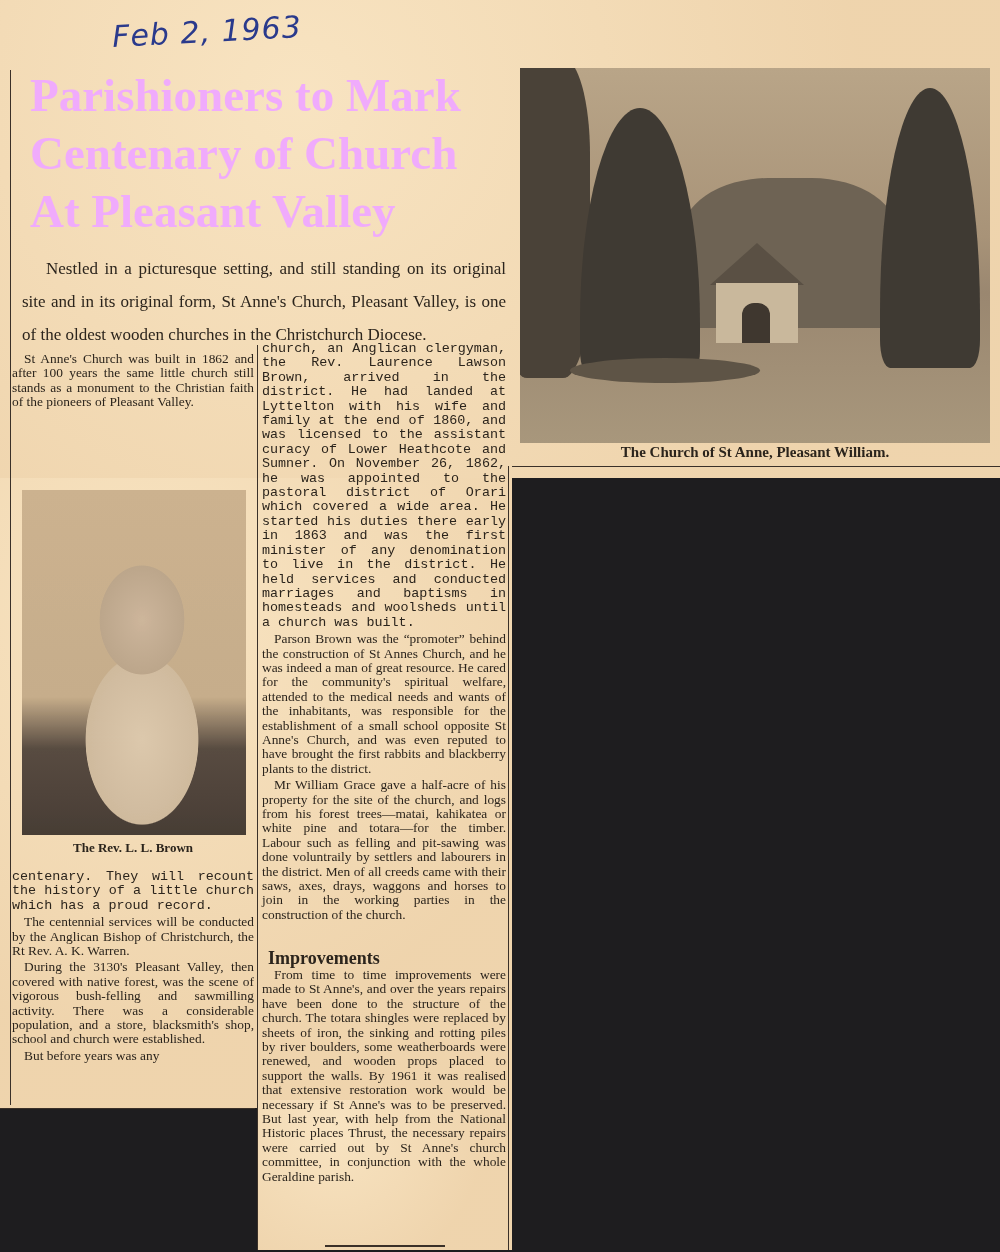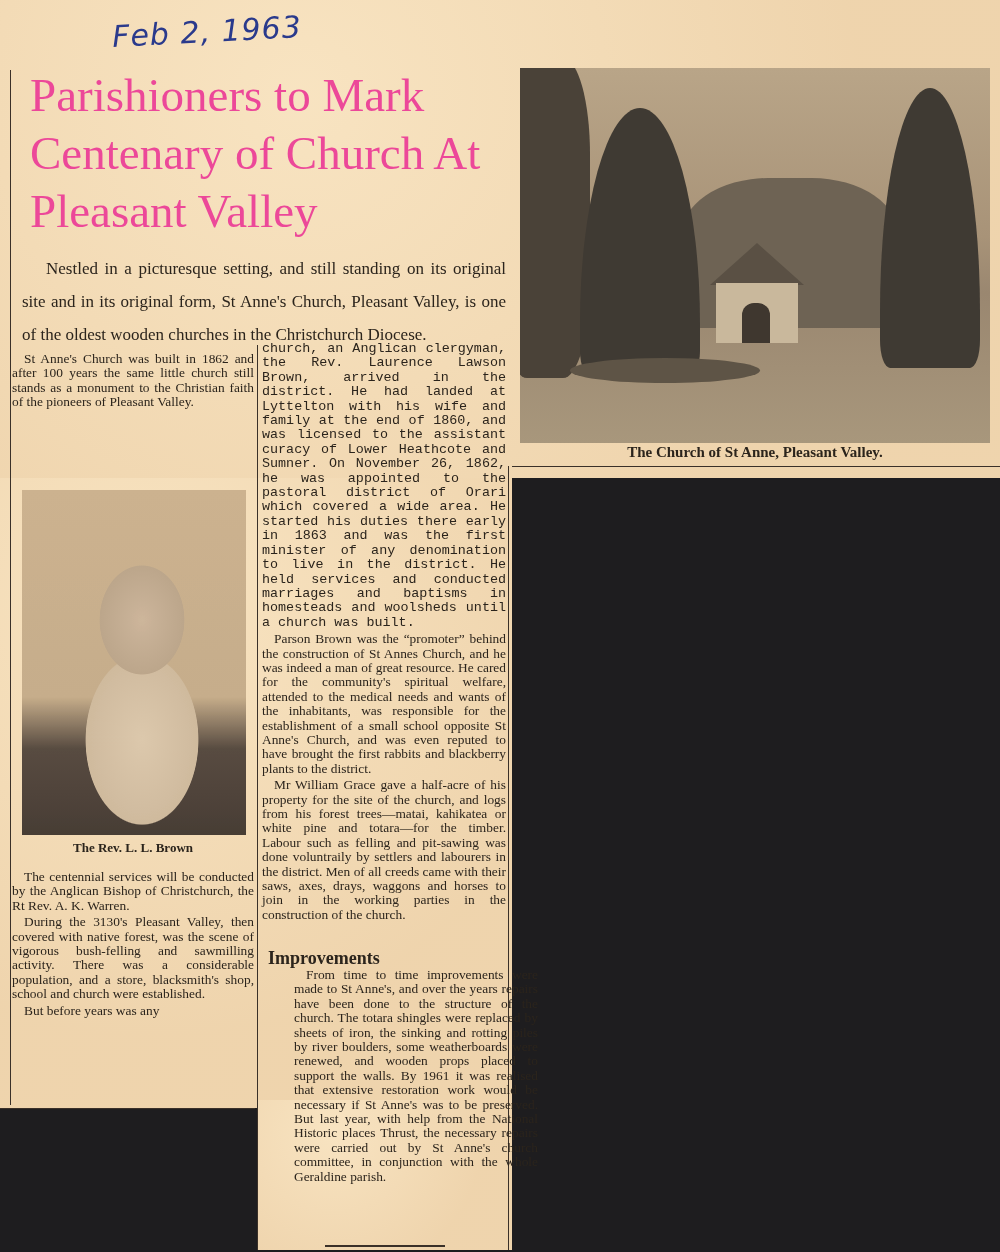--- a/index.html
+++ b/index.html
@@ -18,38 +18,38 @@
   .paper-mid { left: 258px; top: 1100px; width: 254px; height: 150px; }
   .handwritten-date {
     position: absolute; left: 112px; top: 14px;
     font-family: "DejaVu Sans", sans-serif; font-style: italic;
     font-size: 30px; color: #2a3a8c; letter-spacing: 1px;
     transform: rotate(-3deg);
   }
   .rule-left { position: absolute; left: 10px; top: 70px; width: 1px; height: 1035px; background: #3a3028; }
   .headline {
     position: absolute; left: 30px; top: 66px; width: 480px;
-    font-family: "Liberation Serif", serif; font-weight: normal;
-    font-size: 47px; line-height: 58px; color: #ec4899; margin: 0;
+    font-family: "Liberation Serif", serif; font-weight: bold;
+    font-size: 47px; line-height: 58px; color: #f0abfc; margin: 0;
   }
   .lede {
     position: absolute; left: 22px; top: 252px; width: 484px;
     font-size: 17px; line-height: 33px; text-align: justify; margin: 0;
     text-indent: 24px;
   }
   .col {
     position: absolute; font-size: 13.4px; line-height: 14.4px;
     text-align: justify; color: #2b241c;
   }
   .col p { margin: 0 0 2px 0; text-indent: 12px; }
   .col p.noindent { text-indent: 0; font-family: Liberation Mono, monospace; }
   .col-1a { left: 12px; top: 352px; width: 242px; }
   .col-1b { left: 12px; top: 870px; width: 242px; }
   .col-2 { left: 262px; top: 342px; width: 244px; }
-  .col-2b { left: 262px; top: 968px; width: 244px; margin-left: 32px; }
+  .col-2b { left: 262px; top: 968px; width: 244px; }
   .col-divider { position: absolute; left: 257px; top: 345px; width: 1px; height: 905px; background: #3a3028; }
   .col-divider-r { position: absolute; left: 508px; top: 466px; width: 1px; height: 784px; background: #3a3028; }
   .subhead {
     position: absolute; left: 268px; top: 948px; font-weight: bold; font-size: 18px; margin: 0;
   }
   .portrait {
     position: absolute; left: 22px; top: 490px; width: 224px; height: 345px;
     background:
       radial-gradient(ellipse 70px 90px at 120px 130px, #c9b39a 0%, #b9a48a 60%, transparent 61%),
       radial-gradient(ellipse 80px 120px at 120px 250px, #d8c5aa 0%, #cbb79c 70%, transparent 71%),
@@ -97,20 +97,21 @@
 <p class="lede">Nestled in a picturesque setting, and still standing on its original site and in its original form, St Anne's Church, Pleasant Valley, is one of the oldest wooden churches in the Christchurch Diocese.</p>
 
 <div class="col col-1a">
   <p>St Anne's Church was built in 1862 and after 100 years the same little church still stands as a monument to the Christian faith of the pioneers of Pleasant Valley.</p>
 </div>
 
 <div class="portrait"></div>
 <p class="portrait-caption">The Rev. L. L. Brown</p>
 
 <div class="col col-1b">
+  <p class="noindent">centenary. They will recount the history of a little church which has a proud record.</p>
   <p>The centennial services will be conducted by the Anglican Bishop of Christchurch, the Rt Rev. A. K. Warren.</p>
   <p>During the 3130's Pleasant Valley, then covered with native forest, was the scene of vigorous bush-felling and sawmilling activity. There was a considerable population, and a store, blacksmith's shop, school and church were established.</p>
   <p>But before years was any</p>
 </div>
 
 <div class="col-divider"></div>
 <div class="col-divider-r"></div>
 
 <div class="col col-2">
   <p class="noindent">church, an Anglican clergyman, the Rev. Laurence Lawson Brown, arrived in the district. He had landed at Lyttelton with his wife and family at the end of 1860, and was licensed to the assistant curacy of Lower Heathcote and Sumner. On November 26, 1862, he was appointed to the pastoral district of Orari which covered a wide area. He started his duties there early in 1863 and was the first minister of any denomination to live in the district. He held services and conducted marriages and baptisms in homesteads and woolsheds until a church was built.</p>
@@ -127,16 +128,16 @@
 <div class="church-photo">
   <div class="tree tree-corner"></div>
   <div class="hills"></div>
   <div class="tree tree-l"></div>
   <div class="tree tree-r"></div>
   <div class="church-roof"></div>
   <div class="church-body"></div>
   <div class="church-door"></div>
   <div class="shadow"></div>
 </div>
-<p class="photo-caption">The Church of St Anne, Pleasant Valley.</p>
+<p class="photo-caption">The Church of St Anne, Pleasant William.</p>
 <div class="caption-rule"></div>
 <div class="bottom-rule"></div>
 <div class="end-rule"></div>
 
 </body></html>

